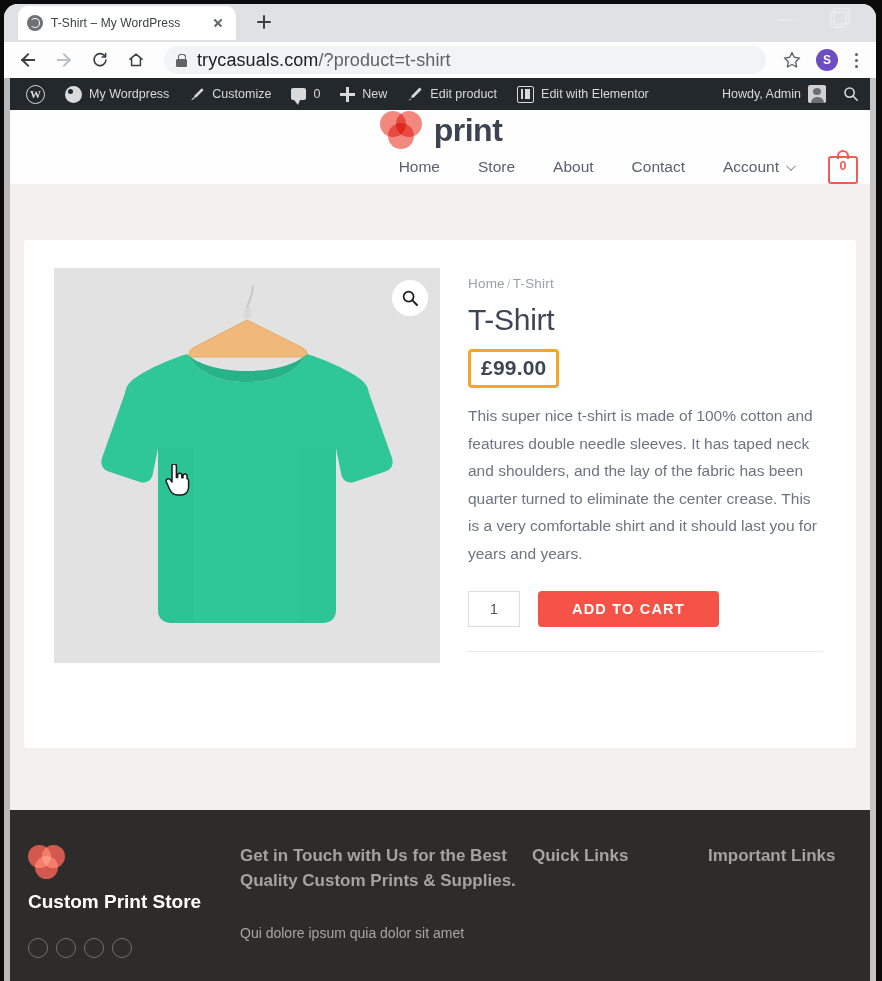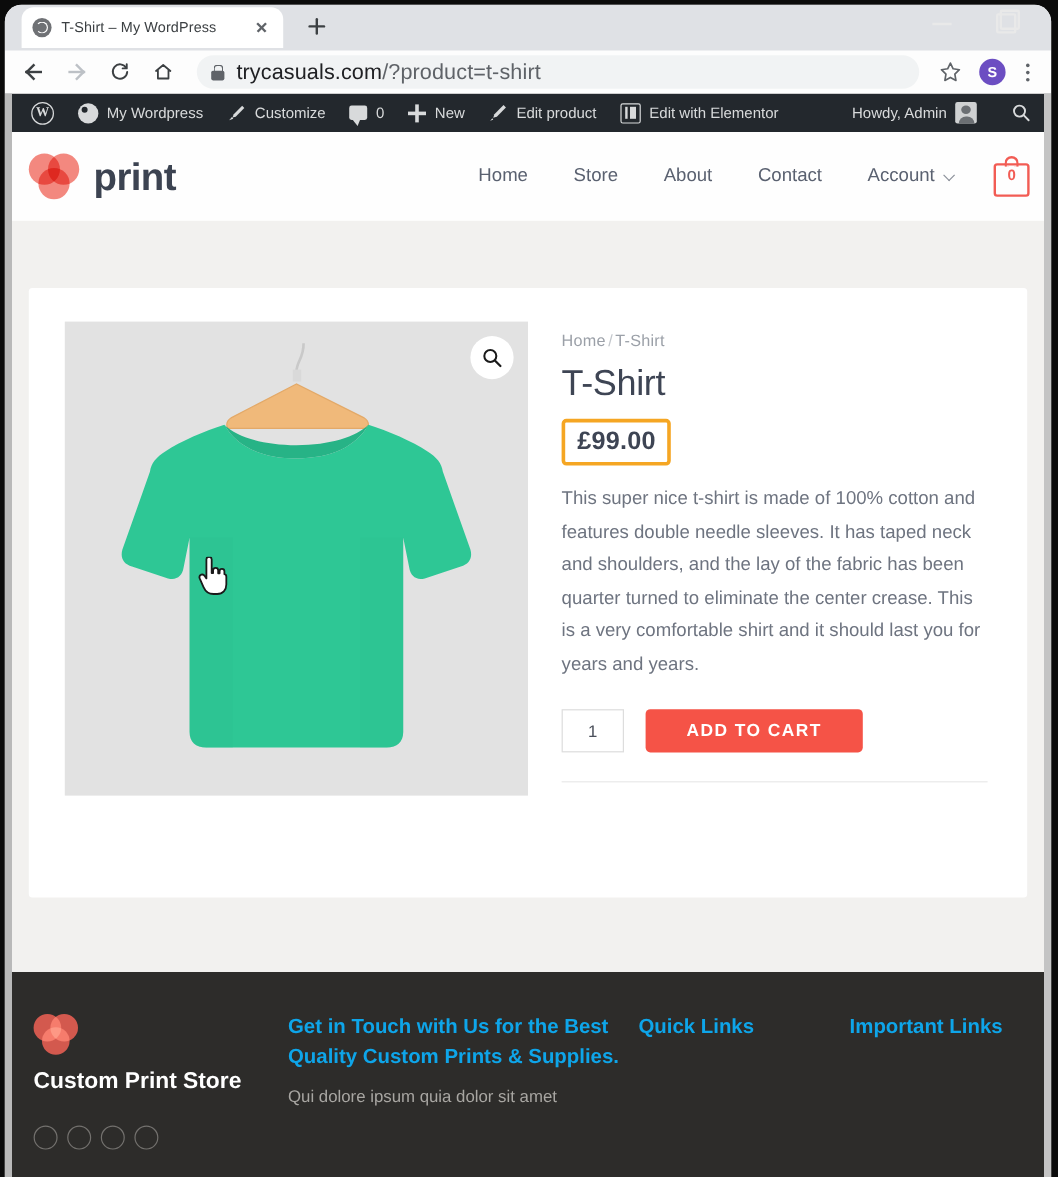--- a/index.html
+++ b/index.html
@@ -175,36 +175,36 @@
   .wp-plus { width:15px; height:15px; position:relative; flex:none; }
   .wp-plus::before{ content:""; position:absolute; left:0; top:6px; width:15px; height:3px; background:#d8dadb; }
   .wp-plus::after { content:""; position:absolute; left:6px; top:0; width:3px; height:15px; background:#d8dadb; }
   .wp-pencil { width:16px; height:16px; flex:none; }
   .wp-elementor {
     width:17px; height:17px; border:1.6px solid #d8dadb; border-radius:2px;
     flex:none; display:flex; align-items:center; gap:1.5px; padding:2.5px;
   }
   .wp-elementor i{ display:block; width:2.5px; height:100%; background:#d8dadb; }
   .wp-elementor u{ display:block; width:5px; height:100%; background:#d8dadb; }
-  .wp-right { margin-left:auto; display:flex; padding-right:10px; gap:12px; }
+  .wp-right { margin-left:auto; display:flex; padding-right:10px; gap:0; }
   .wp-avatar { width:18px; height:18px; background:#cfd1d2; border-radius:2px; position:relative; }
   .wp-avatar::after{
     content:""; position:absolute; left:5px; top:3px; width:8px; height:7px;
     border-radius:50%; background:#6b6f73;
   }
   .wp-avatar::before{
     content:""; position:absolute; left:2.5px; bottom:0; width:13px; height:6px;
     border-radius:6px 6px 0 0; background:#6b6f73;
   }
   .wp-search { width:30px; height:32px; display:flex; align-items:center; justify-content:center; }
 
   
   .site-header {
     height: 74px; background:#fefefe; display:flex; align-items:center;
-    padding: 0 18px 0 20px; position:relative; z-index:8;
+    padding: 0 18px 0 20px; position:relative; z-index:8;flex-direction:column;
   }
   .logo-wrap { display:flex; align-items:center; gap:9px; }
   .logo-mark { width:45px; height:40px; position:relative; flex:none; }
   .logo-mark span{
     position:absolute; width:26px; height:26px; border-radius:50%;
     background:#f2766b; opacity:0.86; mix-blend-mode:multiply;
   }
   .logo-mark .c1 { left:0px;  top:1px; }
   .logo-mark .c2 { left:16px; top:1px; }
   .logo-mark .c3 { left:8px;  top:13px; }
@@ -298,21 +298,21 @@
   .f-logo .c2{ left:14px; top:1px;}
   .f-logo .c3{ left:7px; top:12px;}
   .f-brand-name { font-size:19px; font-weight:bold; line-height:1.25; }
   .f-social { display:flex; gap:8px; margin-top: 24px; }
   .f-social i {
     display:block; width:20px; height:20px; border-radius:50%;
     border:1.5px solid #73716e;
   }
   .f-col-contact { width: 276px; flex:none; }
   .f-head {
-    font-size:17px; font-weight:bold; line-height:1.45; margin-bottom:8px; color:#0ea5e9;
+    font-size:17px; font-weight:bold; line-height:1.45; margin-bottom:28px; color:#a3a3a3;
   }
   .f-sub { font-size:14px; color:#a8a6a2; line-height:1.75; }
   .f-col { width: 160px; flex:none; }
   .f-links { list-style:none; }
   .f-links li { font-size:14.5px; color:#c7c5c1; padding: 5px 0; letter-spacing:0.1px; }
 </style>
 </head>
 <body>
 
 <div id="root">

